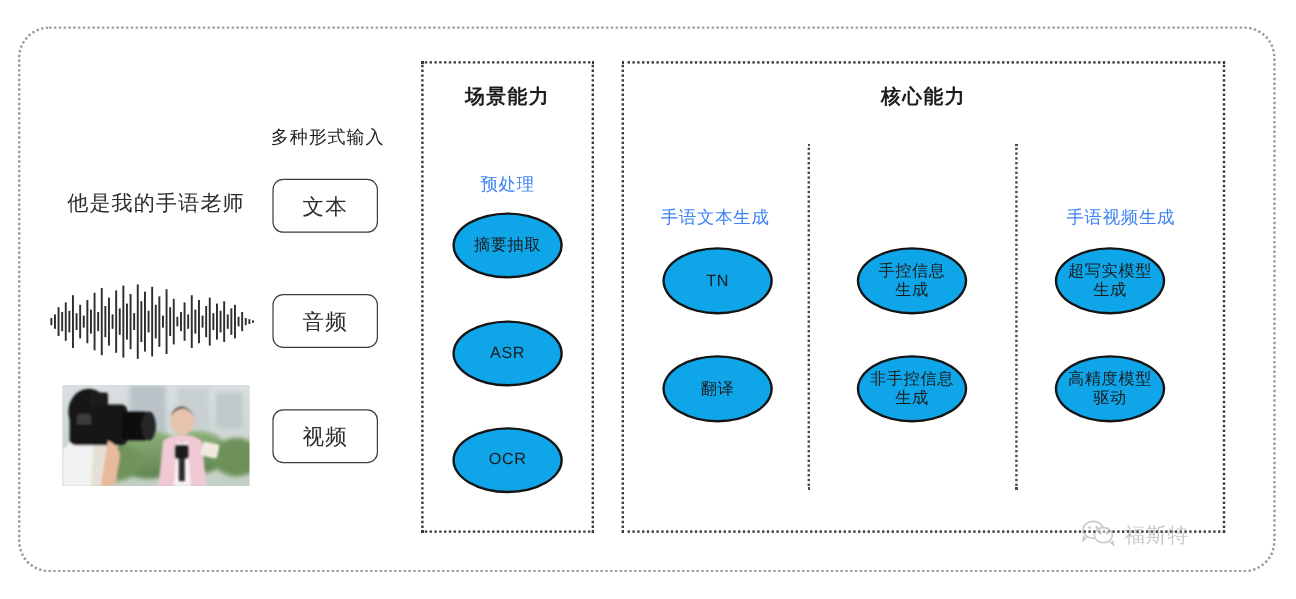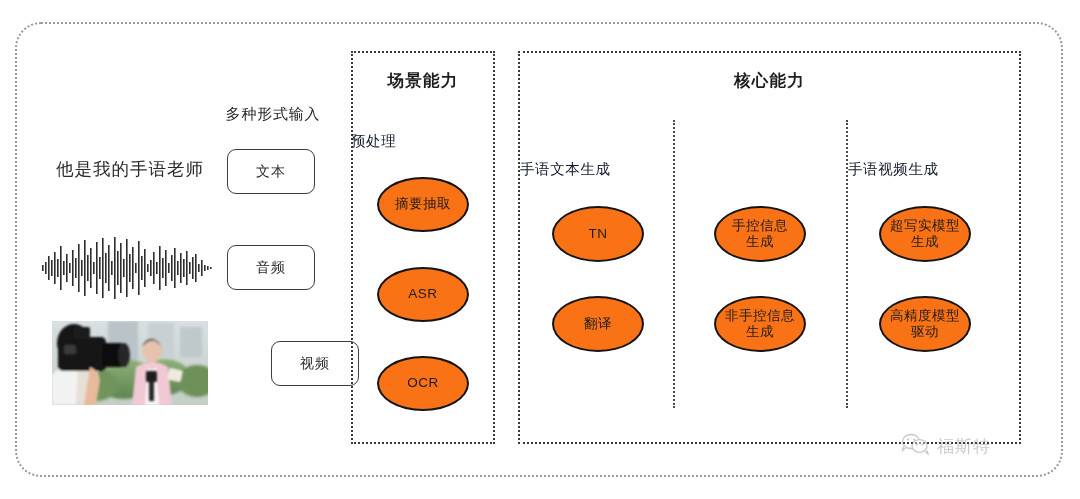--- a/index.html
+++ b/index.html
@@ -68,23 +68,25 @@
     letter-spacing: 1.2px;
     color: #1d1d1d;
     text-align: center;
     white-space: nowrap;
   }
   #scene-title { left: 351px; top: 70px; width: 144px; }
   #core-title  { left: 518px; top: 70px; width: 503px; }
 
   .sub-label {
     font-size: 14.5px;
-    color: #0f172a;
+    color: #3b82f6;
+    text-align: center;
     white-space: nowrap;
     letter-spacing: 0.6px;
+    margin-top: 12px;
   }
   #scene-sublabel { left: 351px; top: 132px; width: 144px; }
   #core-sublabel-0 { left: 520px; top: 160px; width: 152px; }
   #core-sublabel-1 { left: 675px; top: 160px; width: 170px; }
   #core-sublabel-2 { left: 848px; top: 160px; width: 172px; }
 
   
   #inputs-heading {
     left: 203px;
     top: 105px;
@@ -108,28 +110,28 @@
 
   .input-box {
     width: 88px;
     height: 45px;
     border: 1.6px solid #3d3d3d;
     border-radius: 9px;
     box-sizing: border-box;
     display: flex;
     align-items: center;
     justify-content: center;
-    font-size: 14px;
+    font-size: 18px;
     letter-spacing: 1px;
     color: #2a2a2a;
     background: #fff;
   }
   #input-box-0 { left: 227px; top: 149px; }
   #input-box-1 { left: 227px; top: 245px; }
-  #input-box-2 { left: 227px; top: 341px; margin-left: 44px; }
+  #input-box-2 { left: 227px; top: 341px; }
 
   
   #waveform {
     left: 40px;
     top: 234px;
     width: 175px;
     height: 68px;
   }
   
   #video-thumb {
@@ -143,21 +145,21 @@
 
   
   .ellipse {
     border: 2.4px solid #141414;
     border-radius: 50%;
     box-sizing: border-box;
     display: flex;
     align-items: center;
     justify-content: center;
     text-align: center;
-    background: #f97316;
+    background: #0ea5e9;
     font-size: 13.5px;
     line-height: 1.22;
     letter-spacing: 0.5px;
     color: #1c1c1c;
     padding: 0 4px;
   }
   .ellipse.scene { width: 92px; height: 55px; left: 377px; }
   #scene-ellipse-0 { top: 177px; }
   #scene-ellipse-1 { top: 267px; }
   #scene-ellipse-2 { top: 356px; }

